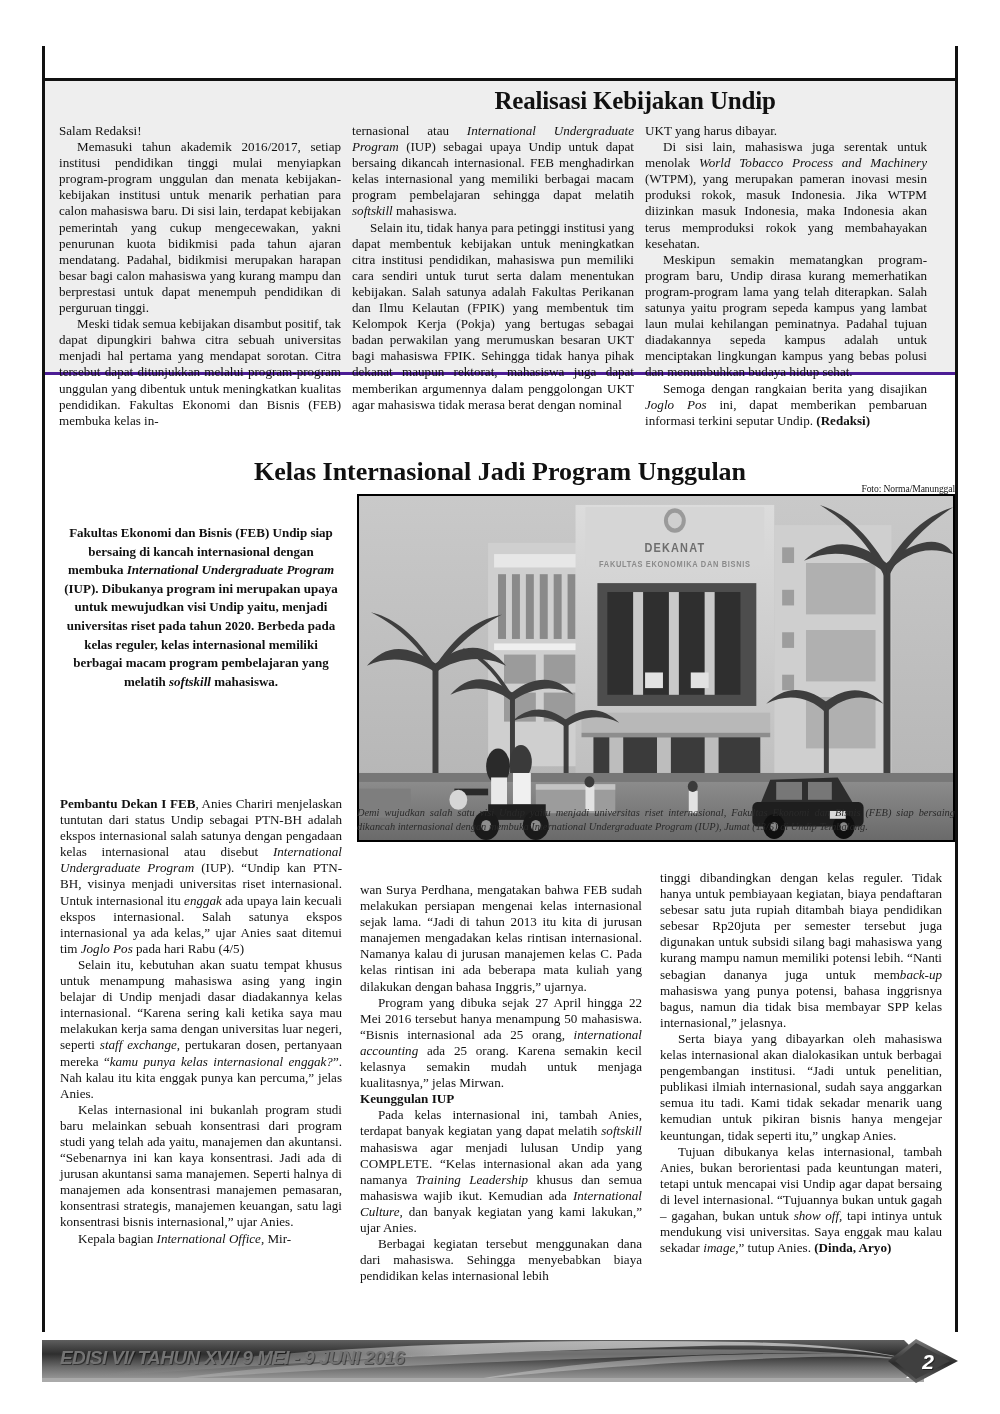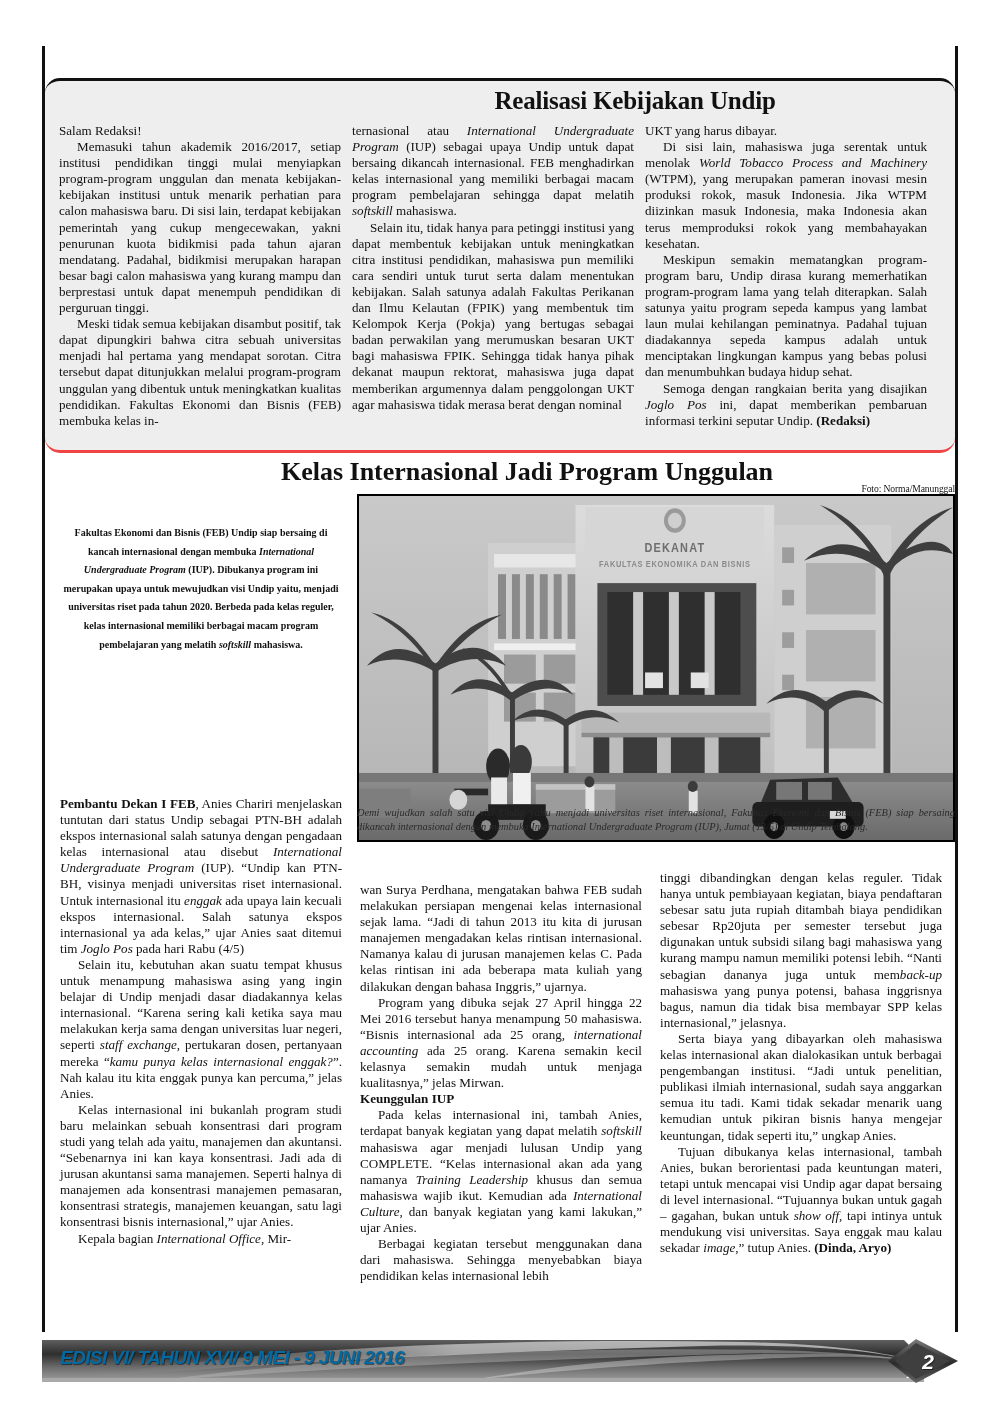--- a/index.html
+++ b/index.html
@@ -62,26 +62,25 @@
     letter-spacing: .2px;
   }
   .joglo-badge .l2 { display:block; }
 
   
   .art1 {
     position: absolute;
     left: 45px;
     top: 78px;
     width: 910px;
-    height: 375px;
+    height: 297px;
     background: #eeeeee;
     border-top: 3px solid #111;
-    border-bottom: 3px solid #ef4444;
+    border-bottom: 3px solid #4c1d95;
     box-sizing: border-box;
-    border-radius: 15px;
   }
   .art1-title {
     position: absolute;
     left: 300px;
     top: 6px;
     width: 580px;
     text-align: center;
     font-family: "Liberation Serif", serif;
     font-weight: bold;
     font-size: 25px;
@@ -109,40 +108,39 @@
   
   .art2-title {
     position: absolute;
     left: 45px;
     top: 457px;
     width: 910px;
     text-align: center;
     font-family: "Liberation Serif", serif;
     font-weight: bold;
     font-size: 26px;
-    padding-left: 27px;
   }
 
   .photo-credit {
     position: absolute;
     right: 45px;
     top: 483px;
     font-size: 9.6px;
     font-family: "Liberation Serif", serif;
     letter-spacing: -0.1px;
   }
 
   
   .lead {
     position: absolute;
     left: 60px;
     top: 524px;
     width: 282px;
     font-weight: bold;
-    font-size: 10px;
+    font-size: 13px;
     line-height: 18.6px;
     text-align: center;
   }
   .lead i { font-style: italic; }
 
   
   .photo-wrap {
     position: absolute;
     left: 357px;
     top: 494px;
@@ -198,21 +196,21 @@
   }
   .footer svg { display:block; width:100%; height:100%; }
   .footer-text {
     position: absolute;
     left: 18px;
     top: 9px;
     font-family: "Liberation Sans", sans-serif;
     font-weight: bold;
     font-style: italic;
     font-size: 19px;
-    color: #0369a1;
+    color: #737373;
     letter-spacing: -0.6px;
     text-shadow: 1px 1px 0 rgba(0,0,0,.45);
     white-space: nowrap;
   }
   .page-num {
     position: absolute;
     right: 24px;
     top: 12px;
     font-family: "Liberation Sans", sans-serif;
     font-weight: bold;

